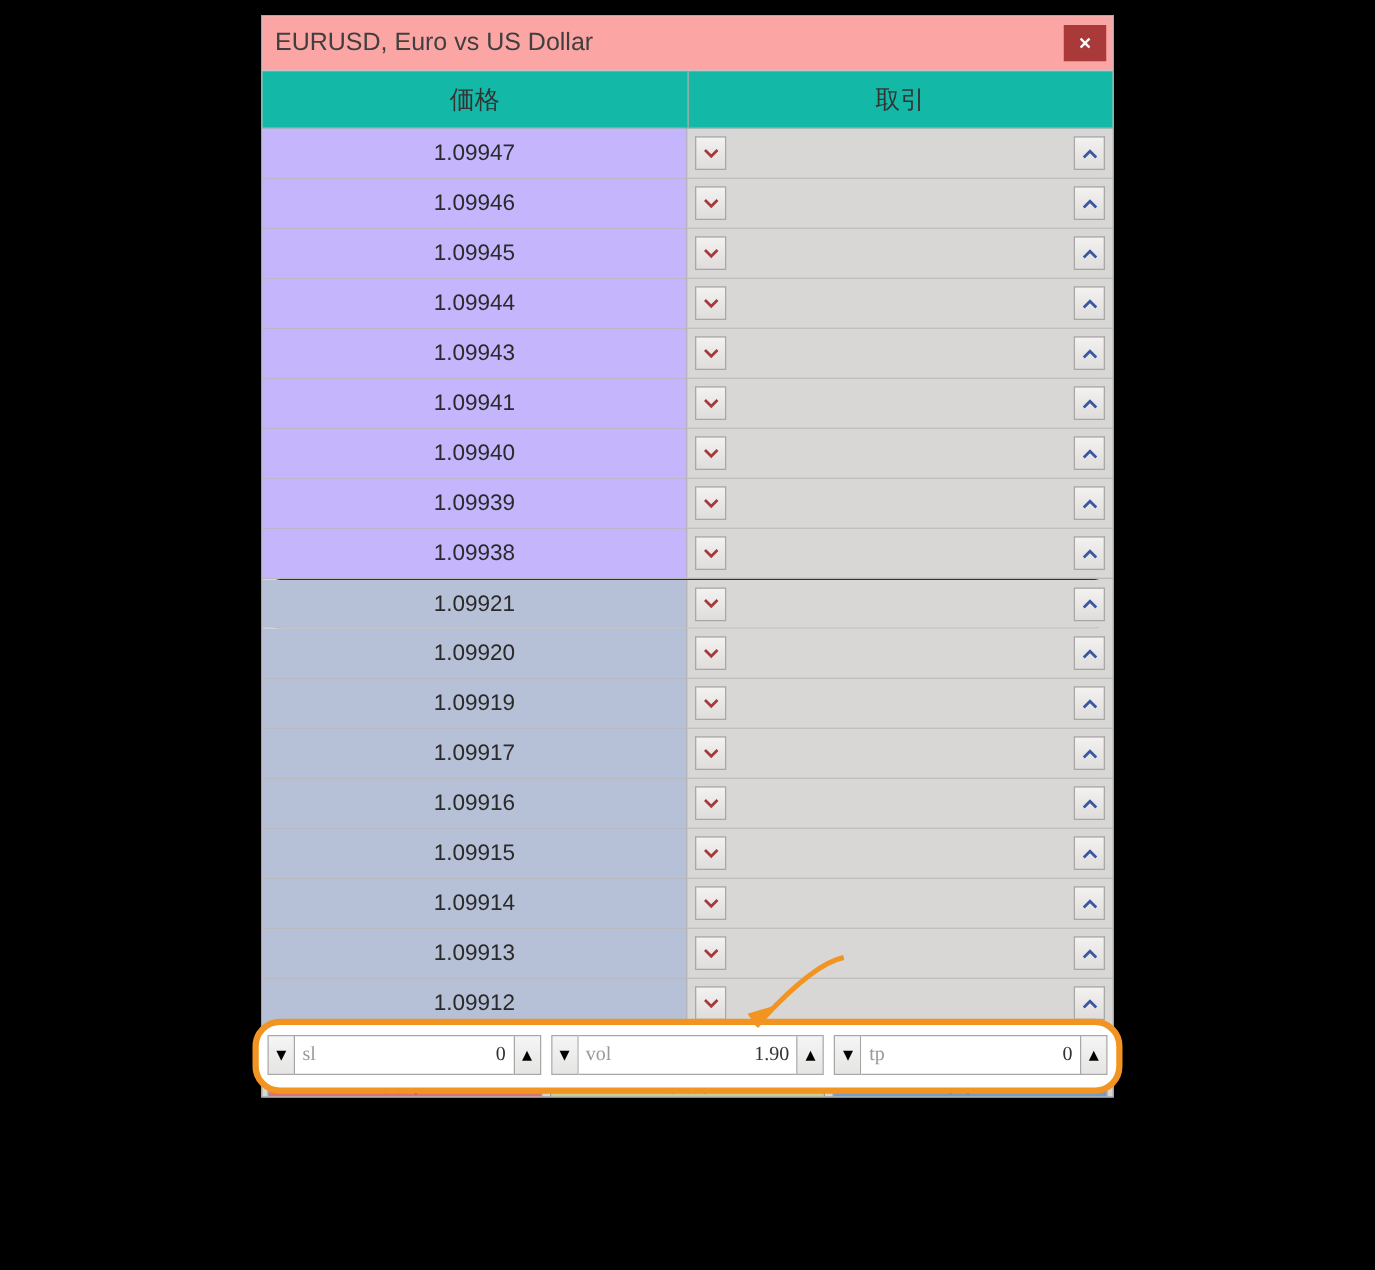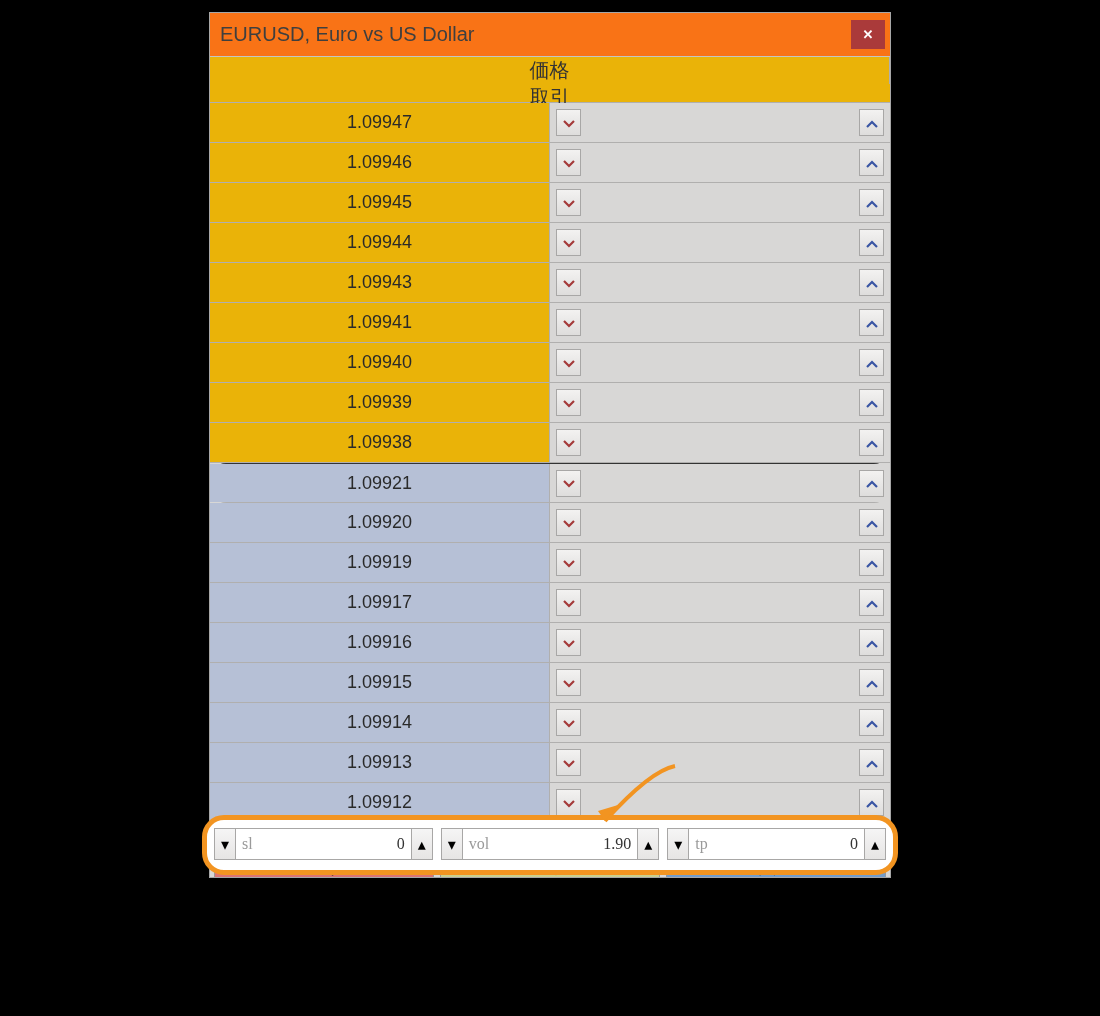--- a/index.html
+++ b/index.html
@@ -13,21 +13,21 @@
     justify-content: center;
     padding-top: 12px;
   }
   .panel {
     width: 682px;
     background: #d8d7d6;
     border: 1px solid #a7a7a7;
   }
   .titlebar {
     height: 44px;
-    background: #f97316;
+    background: #fca5a5;
     display: flex;
     align-items: center;
     justify-content: space-between;
     padding: 0 0 0 10px;
     border-bottom: 1px solid #c5c4c3;
   }
   .titlebar-text {
     font-size: 20px;
     color: #3f3f3f;
   }
@@ -40,23 +40,22 @@
     align-items: center;
     justify-content: center;
     font-size: 13px;
     font-weight: bold;
     margin-right: 5px;
     cursor: pointer;
   }
   .headers {
     display: flex;
     height: 46px;
-    background: #eab308;
+    background: #14b8a6;
     border-bottom: 1px solid #b0afae;
-    flex-direction: column;
   }
   .header-cell {
     flex: 1;
     display: flex;
     align-items: center;
     justify-content: center;
     font-size: 20px;
     color: #333;
     border-right: 1px solid #b0afae;
   }
@@ -69,21 +68,21 @@
   }
   .price-cell {
     width: 50%;
     display: flex;
     align-items: center;
     justify-content: center;
     font-size: 18px;
     color: #2a2a2a;
     border-right: 1px solid #b0afae;
   }
-  .price-ask { background: #eab308; }
+  .price-ask { background: #c4b5fd; }
   .price-bid { background: #b6c0d6; }
   .trade-cell {
     width: 50%;
     background: #d8d7d6;
     display: flex;
     align-items: center;
     justify-content: space-between;
     padding: 0 6px;
   }
   .chev-btn {

